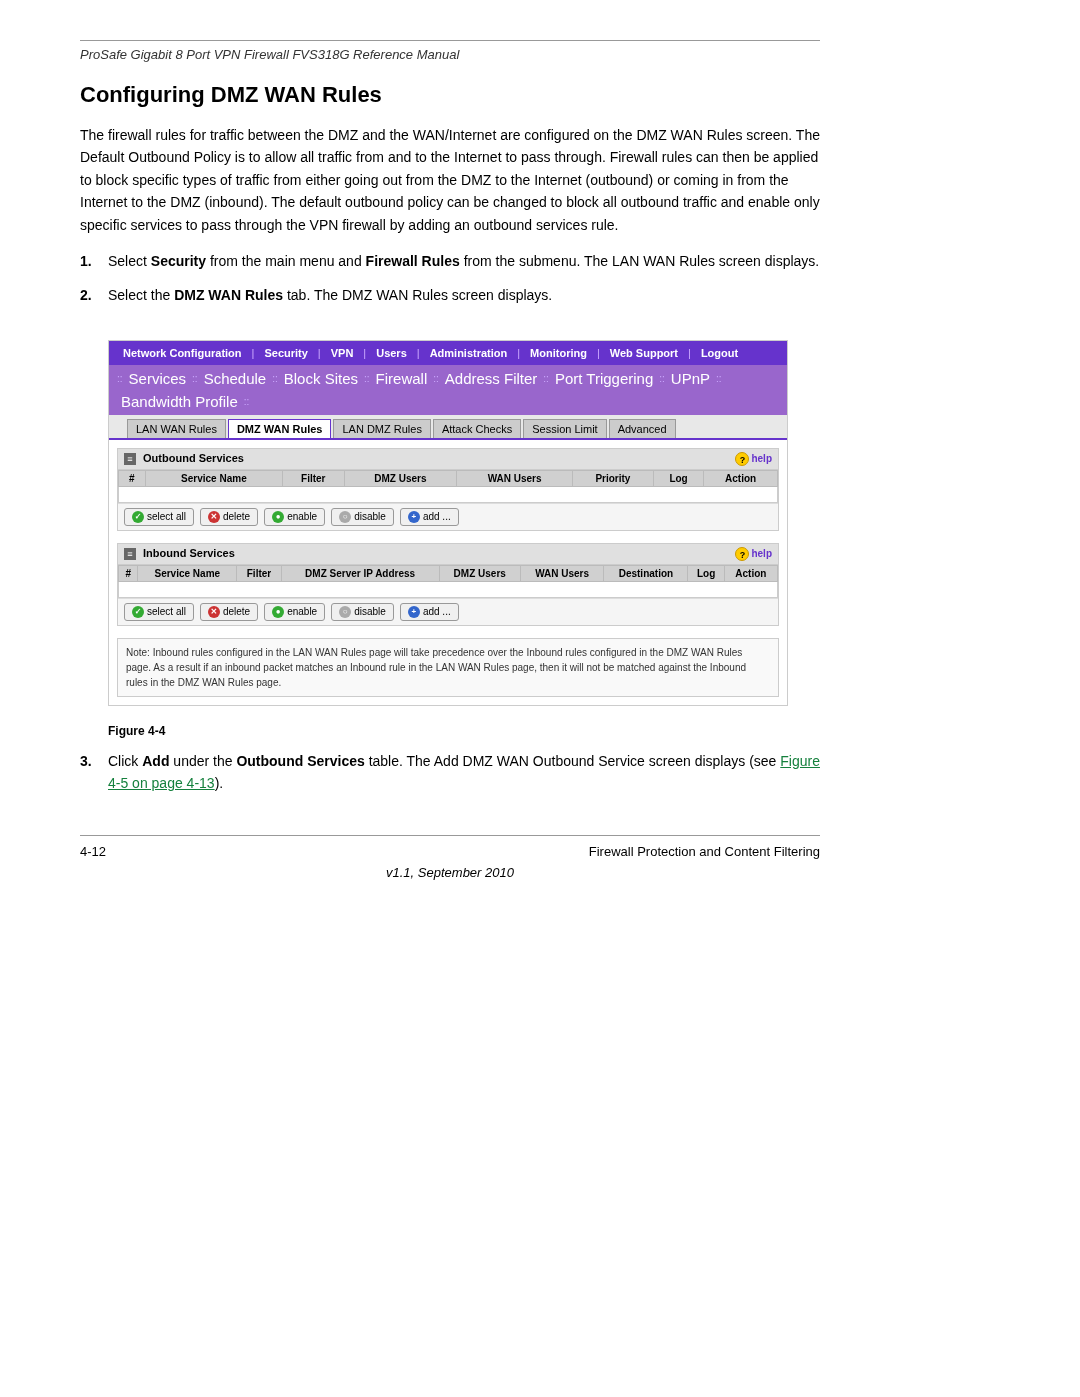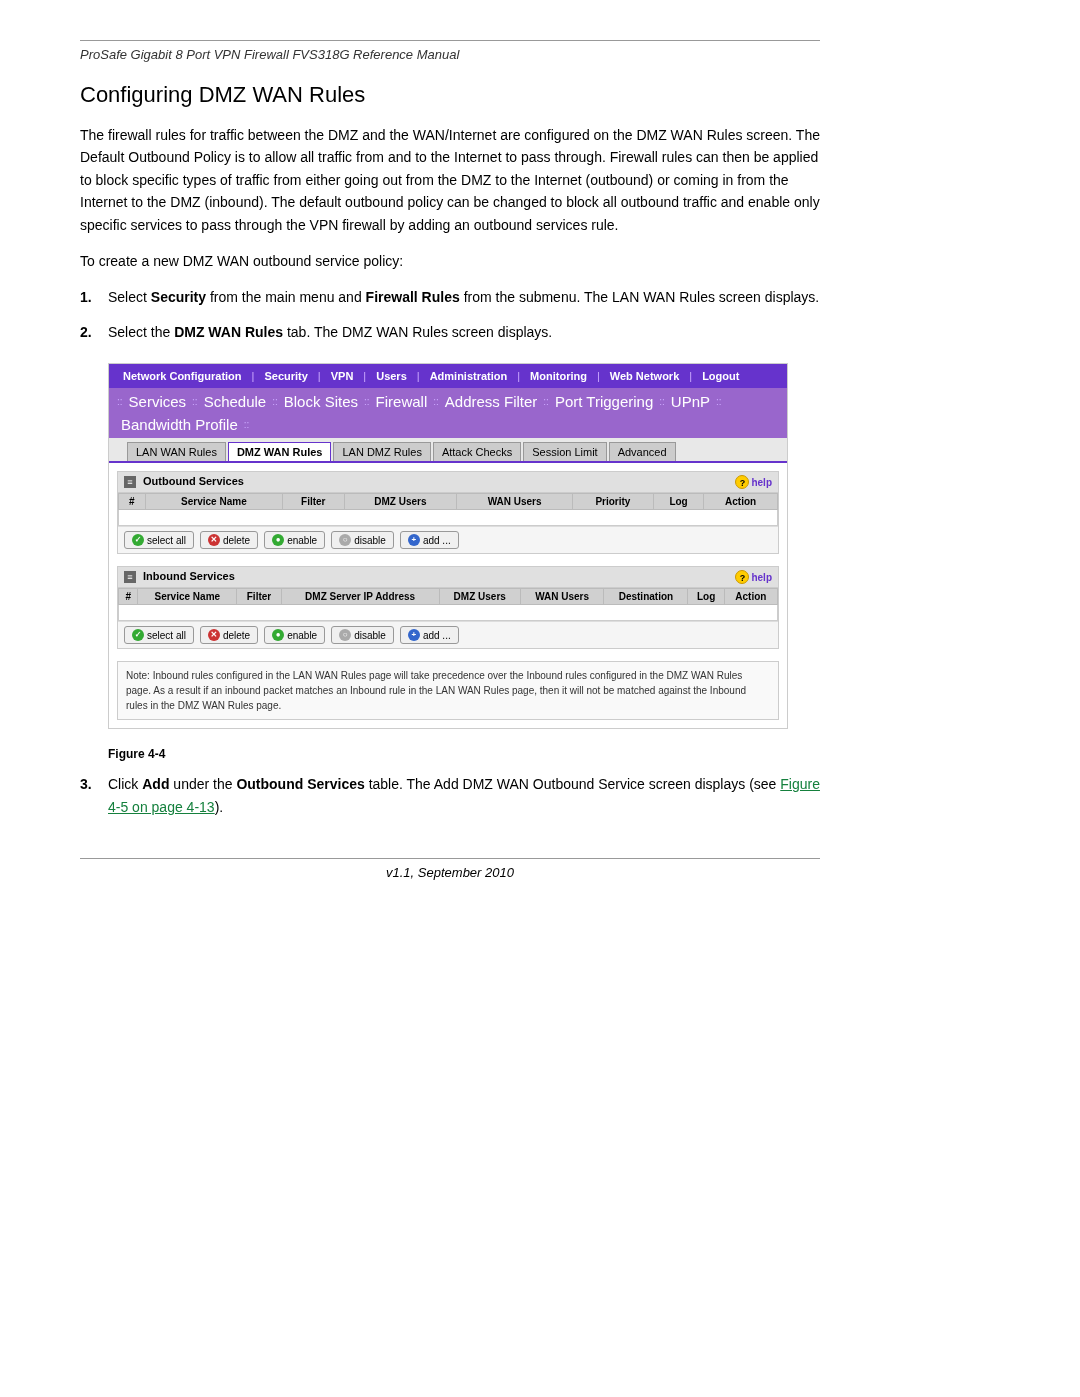--- a/index.html
+++ b/index.html
@@ -28,21 +28,21 @@
 
     .manual-title {
       font-style: italic;
       font-size: 13px;
       color: #333;
       margin-bottom: 20px;
     }
 
     .section-title {
       font-size: 22px;
-      font-weight: normal;
+      font-weight: bold;
       margin-bottom: 16px;
       color: #000;
     }
 
     .body-text {
       font-size: 14px;
       line-height: 1.6;
       margin-bottom: 14px;
       color: #000;
     }
@@ -78,21 +78,21 @@
       flex: 1;
     }
 
     .step-text b {
       font-weight: bold;
     }
 
     
     .screenshot-container {
       border: 1px solid #ccc;
-      margin: 20px 0 8px 28px;
+      margin: 33px 0 8px 28px;
       background: #f0f0f0;
       width: 680px;
     }
 
     
     .nav-top {
       background: #6633cc;
       padding: 4px 8px;
       display: flex;
       align-items: center;
@@ -339,21 +339,20 @@
 <body>
 
 <div class="page-container">
   <div class="header-line"></div>
   <div class="manual-title">ProSafe Gigabit 8 Port VPN Firewall FVS318G Reference Manual</div>
 
   <div class="section-title">Configuring DMZ WAN Rules</div>
 
   <div class="body-text intro-paragraph">The firewall rules for traffic between the DMZ and the WAN/Internet are configured on the DMZ WAN Rules screen. The Default Outbound Policy is to allow all traffic from and to the Internet to pass through. Firewall rules can then be applied to block specific types of traffic from either going out from the DMZ to the Internet (outbound) or coming in from the Internet to the DMZ (inbound). The default outbound policy can be changed to block all outbound traffic and enable only specific services to pass through the VPN firewall by adding an outbound services rule.</div>
 
-  <div class="body-text step-intro">To create a new DMZ WAN outbound service policy:</div>
 
   <ol class="steps-list">
     <li>
       <span class="step-num">1.</span>
       <span class="step-text">
         Select <b>Security</b> from the main menu and <b>Firewall Rules</b> from the submenu. The LAN WAN Rules screen displays.
       </span>
     </li>
     <li>
       <span class="step-num">2.</span>
@@ -371,21 +370,21 @@
       <span class="nav-top-item">Security</span>
       <span class="nav-top-separator">|</span>
       <span class="nav-top-item">VPN</span>
       <span class="nav-top-separator">|</span>
       <span class="nav-top-item">Users</span>
       <span class="nav-top-separator">|</span>
       <span class="nav-top-item">Administration</span>
       <span class="nav-top-separator">|</span>
       <span class="nav-top-item">Monitoring</span>
       <span class="nav-top-separator">|</span>
-      <span class="nav-top-item">Web Network</span>
+      <span class="nav-top-item">Web Support</span>
       <span class="nav-top-separator">|</span>
       <span class="nav-top-item">Logout</span>
     </div>
 
     <div class="nav-secondary">
       <span class="nav-sec-separator">::</span>
       <span class="nav-sec-item">Services</span>
       <span class="nav-sec-separator">::</span>
       <span class="nav-sec-item">Schedule</span>
       <span class="nav-sec-separator">::</span>
@@ -535,15 +534,19 @@
   <ol class="steps-list" style="margin-top:8px;">
     <li>
       <span class="step-num">3.</span>
       <span class="step-text">
         Click <b>Add</b> under the <b>Outbound Services</b> table. The Add DMZ WAN Outbound Service screen displays (see <span class="link-text">Figure 4-5 on page 4-13</span>).
       </span>
     </li>
   </ol>
 
   <div class="footer-separator"></div>
+  <div class="footer-content">
+    <div class="footer-left">4-12</div>
+    <div class="footer-right">Firewall Protection and Content Filtering</div>
+  </div>
   <div class="footer-center">v1.1, September 2010</div>
 
 </div>
 
 </body></html>

